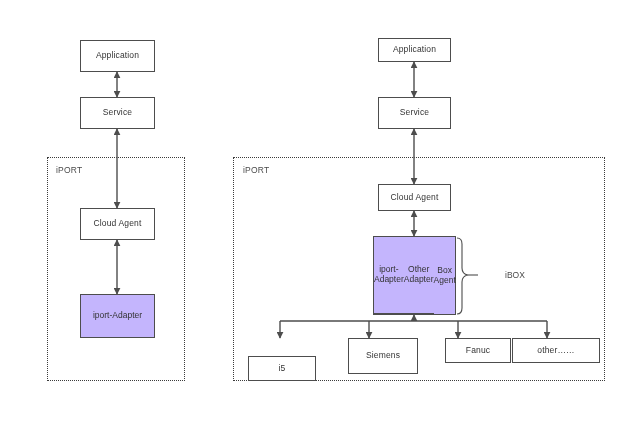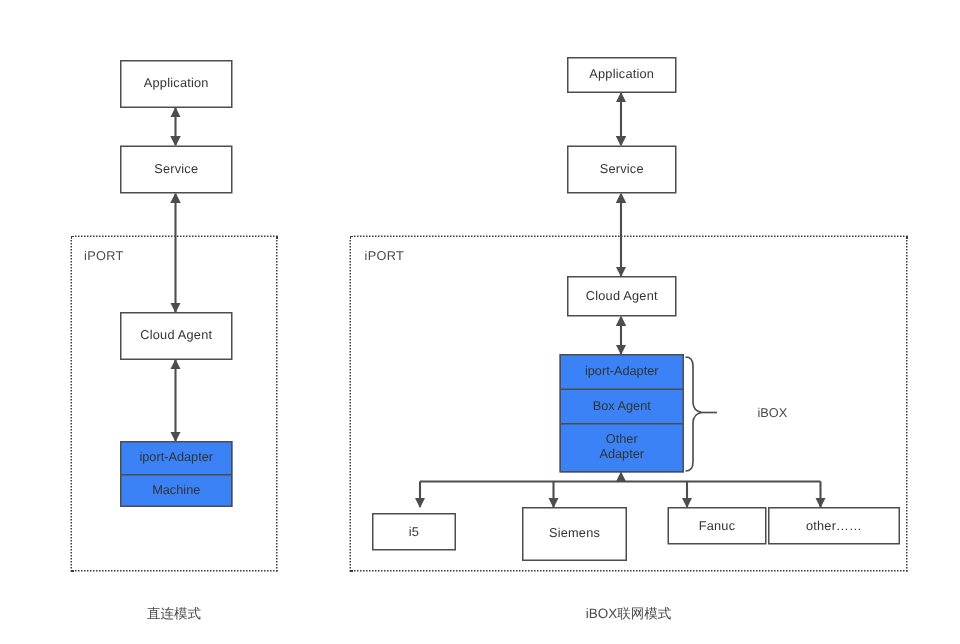--- a/index.html
+++ b/index.html
@@ -52,23 +52,22 @@
     letter-spacing: 0.15px;
     line-height: 1.15;
     z-index: 3;
   }
 
   
   .stack {
     position: absolute;
     box-sizing: border-box;
     border: 1.2px solid #4d4d4d;
-    background: #3b82f6;
+    background: #c4b5fd;
     display: flex;
-    flex-direction: column;
     z-index: 3;
   }
   .stack .row {
     flex: 1 1 auto;
     display: flex;
     align-items: center;
     justify-content: center;
     text-align: center;
     font-size: 8.5px;
     color: #333333;
@@ -157,43 +156,40 @@
   <div class="zone-label" style="left:56px; top:165px;">iPORT</div>
 
   <div class="node" style="left:80px; top:40px; width:75px; height:32px;">Application</div>
 
   <div class="node" style="left:80px; top:97px; width:75px; height:32px;">Service</div>
 
   <div class="node" style="left:80px; top:208px; width:75px; height:32px;">Cloud Agent</div>
 
   <div class="stack" style="left:80px; top:294px; width:75px; height:44px;">
     <div class="row">iport-Adapter</div>
-    <div class="row">Machine</div>
   </div>
 
-  <div class="caption" style="left:47px; top:403px; width:138px;">直连模式</div>
 
   <div class="zone" style="left:233px; top:157px; width:372px; height:224px;"></div>
   <div class="zone-label" style="left:243px; top:165px;">iPORT</div>
 
   <div class="node" style="left:378px; top:38px; width:73px; height:24px;">Application</div>
 
   <div class="node" style="left:378px; top:97px; width:73px; height:32px;">Service</div>
 
   <div class="node" style="left:378px; top:184px; width:73px; height:27px;">Cloud Agent</div>
 
   <div class="stack" style="left:373px; top:236px; width:83px; height:79px;">
     <div class="row">iport-Adapter</div>
-    <div class="row">Box Agent</div>
     <div class="row two-line" style="white-space:pre-line;">Other
 Adapter</div>
+    <div class="row">Box Agent</div>
   </div>
 
   <div class="brace-label" style="left:505px; top:270px;">iBOX</div>
 
-  <div class="node" style="left:248px; top:342px; width:56px; height:25px;">i5</div>
+  <div class="node" style="left:248px; top:356px; width:68px; height:25px;">i5</div>
   <div class="node" style="left:348px; top:338px; width:70px; height:36px;">Siemens</div>
   <div class="node" style="left:425px; top:338px; width:66px; height:25px;margin-left:20px;">Fanuc</div>
   <div class="node" style="left:512px; top:338px; width:88px; height:25px;">other……</div>
 
-  <div class="caption" style="left:233px; top:403px; width:372px;">iBOX联网模式</div>
 
 </div>
 
 </body></html>

